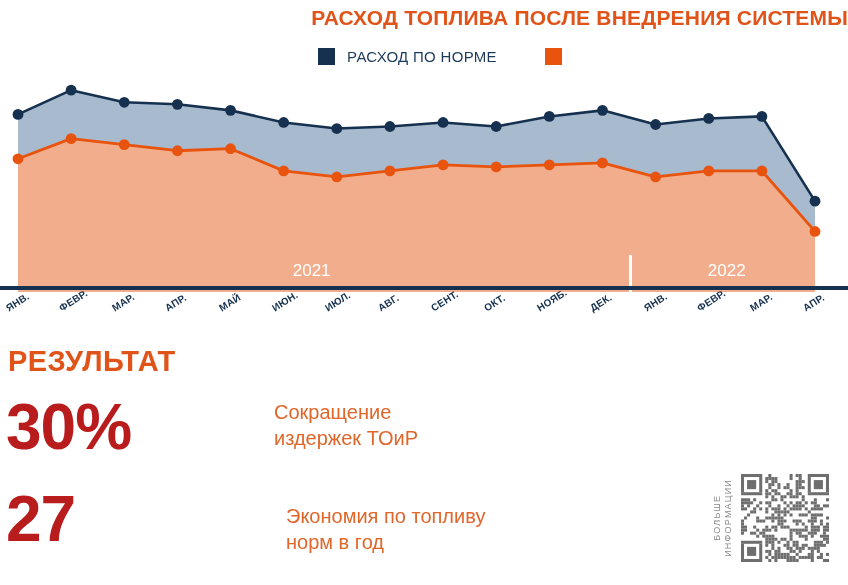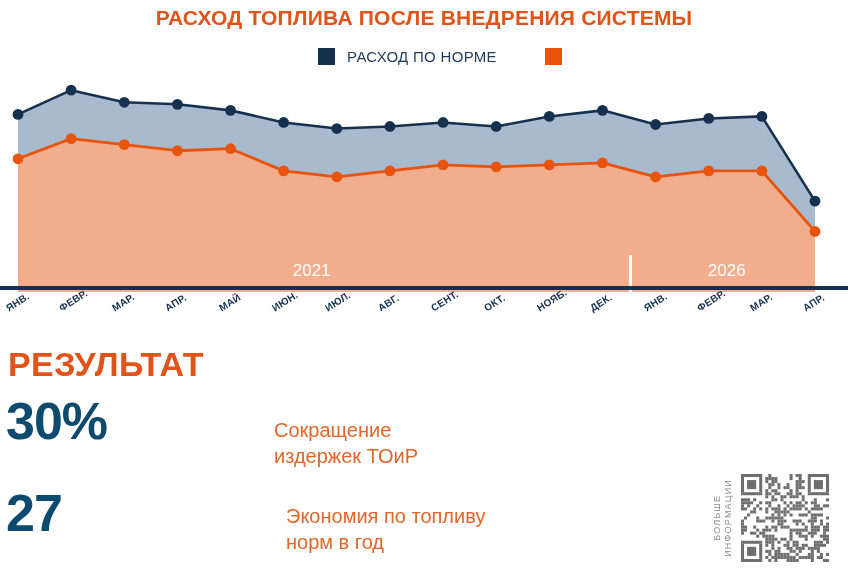--- a/index.html
+++ b/index.html
@@ -5,21 +5,21 @@
   html,body{margin:0;padding:0;}
   body{
     width:848px;height:585px;
     background:#ffffff;
     font-family:"Liberation Sans","DejaVu Sans",sans-serif;
     position:relative;
     overflow:hidden;
   }
   #chart-title{
     position:absolute;top:6px;left:0;width:848px;
-    text-align:center;
+    text-align:right;
     font-size:21px;font-weight:bold;
     color:#E0541A;
     letter-spacing:0.2px;
   }
   #legend{
     position:absolute;top:48px;left:16px;width:848px;
     display:flex;justify-content:center;align-items:center;gap:48px;
   }
   .legend-item{display:flex;align-items:center;gap:12px;}
   .legend-swatch{width:17px;height:17px;display:block;}
@@ -44,39 +44,39 @@
   .month-label{
     position:absolute;top:0;
     font-size:10px;color:#16314f;font-weight:bold;
     transform:rotate(-32deg);
     transform-origin:left top;
     white-space:nowrap;
     letter-spacing:0.2px;
   }
   #result-heading{
     position:absolute;left:8px;top:345px;
-    font-size:34px;font-weight:bold;color:#E0541A;
+    font-size:29px;font-weight:bold;color:#E0541A;
     letter-spacing:0.4px;
   }
   .stat-row{position:absolute;display:flex;align-items:flex-start;}
   #stat-percent-row{left:6px;top:398px;}
   #stat-money-row{left:6px;top:490px;}
   .stat-number{
-    font-size:52px;font-weight:bold;color:#0c4a6e;
+    font-size:64px;font-weight:bold;color:#b91c1c;
     line-height:0.92;letter-spacing:-1px;
   }
   .stat-unit{
     font-size:31px;font-weight:bold;color:#EC6316;
     line-height:1.02;margin-left:8px;margin-top:4px;
   }
   .stat-desc{
     font-size:20px;color:#E0662A;line-height:1.28;
     margin-left:0px;margin-top:4px;
   }
-  #percent-desc{position:absolute;left:274px;top:414px;}
+  #percent-desc{position:absolute;left:274px;top:396px;}
   #money-desc{position:absolute;left:286px;top:500px;}
   #qr-block{
     position:absolute;left:712px;top:474px;
     display:flex;align-items:center;gap:6px;
   }
   #qr-caption{
     writing-mode:vertical-rl;
     transform:rotate(180deg);
     font-size:9px;color:#8b8b8b;
     letter-spacing:1.2px;line-height:1.25;
@@ -139,21 +139,21 @@
         <circle cx="655.60" cy="106.96" r="5.4" fill="#E8530E"></circle>
         <circle cx="708.73" cy="100.91" r="5.4" fill="#E8530E"></circle>
         <circle cx="761.87" cy="100.91" r="5.4" fill="#E8530E"></circle>
         <circle cx="815.00" cy="161.45" r="5.4" fill="#E8530E"></circle>
       </g>
   </svg>
 </div>
 
 <div id="year-band">
     <div class="year-label" style="left: 292.733px;">2021</div>
-    <div class="year-label" style="left: 707.8px;">2026</div>
+    <div class="year-label" style="left: 707.8px;">2022</div>
     <div id="year-divider"></div>
   </div>
 <div id="axis-line"></div>
 <div id="month-axis">
     <div class="month-label" style="left: 4px; top: 14px;">ЯНВ.</div>
     <div class="month-label" style="left: 57.1333px; top: 14px;">ФЕВР.</div>
     <div class="month-label" style="left: 110.267px; top: 14px;">МАР.</div>
     <div class="month-label" style="left: 163.4px; top: 14px;">АПР.</div>
     <div class="month-label" style="left: 216.533px; top: 14px;">МАЙ</div>
     <div class="month-label" style="left: 269.667px; top: 14px;">ИЮН.</div>

